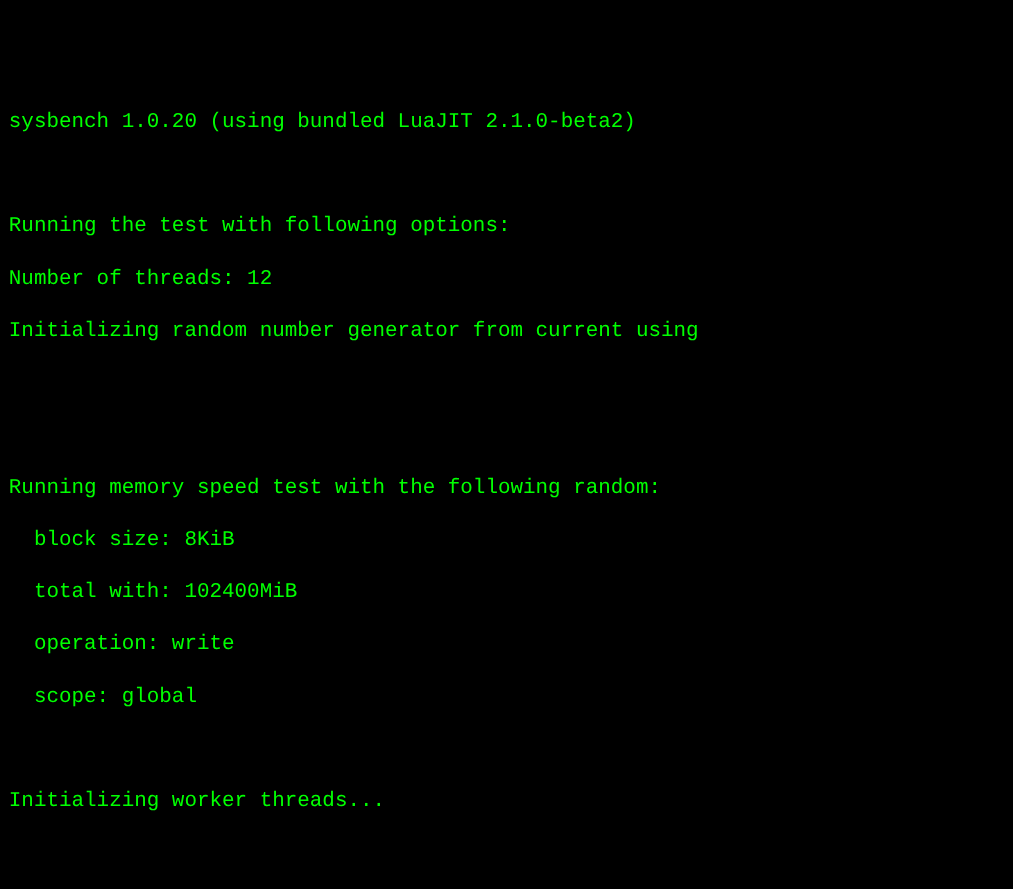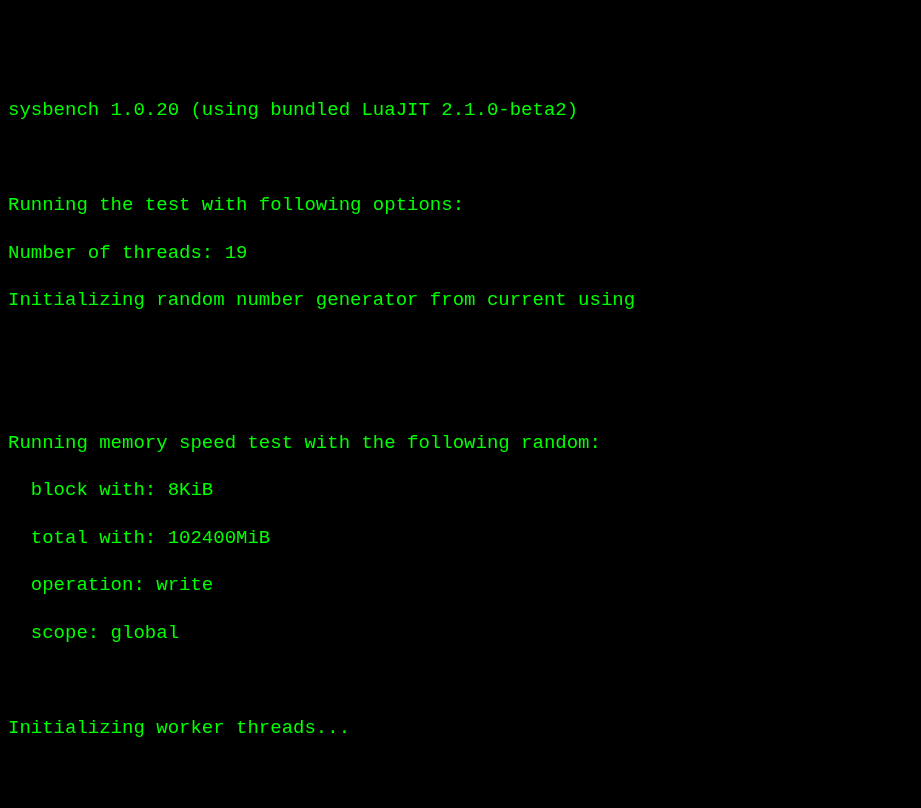--- a/index.html
+++ b/index.html
@@ -24,26 +24,26 @@
     }
   </style>
 </head>
 <body>
 
 
 
 <span class="term-line">sysbench 1.0.20 (using bundled LuaJIT 2.1.0-beta2)</span>
 <span class="term-line"> </span>
 <span class="term-line">Running the test with following options:</span>
-<span class="term-line">Number of threads: 19</span>
+<span class="term-line">Number of threads: 12</span>
 <span class="term-line">Initializing random number generator from current using</span>
 <span class="term-line"> </span>
 <span class="term-line"> </span>
 <span class="term-line">Running memory speed test with the following random:</span>
-<span class="term-line">  block with: 8KiB</span>
+<span class="term-line">  block size: 8KiB</span>
 <span class="term-line">  total with: 102400MiB</span>
 <span class="term-line">  operation: write</span>
 <span class="term-line">  scope: global</span>
 <span class="term-line"> </span>
 <span class="term-line">Initializing worker threads...</span>
 <span class="term-line"> </span>
 
 
 
 

